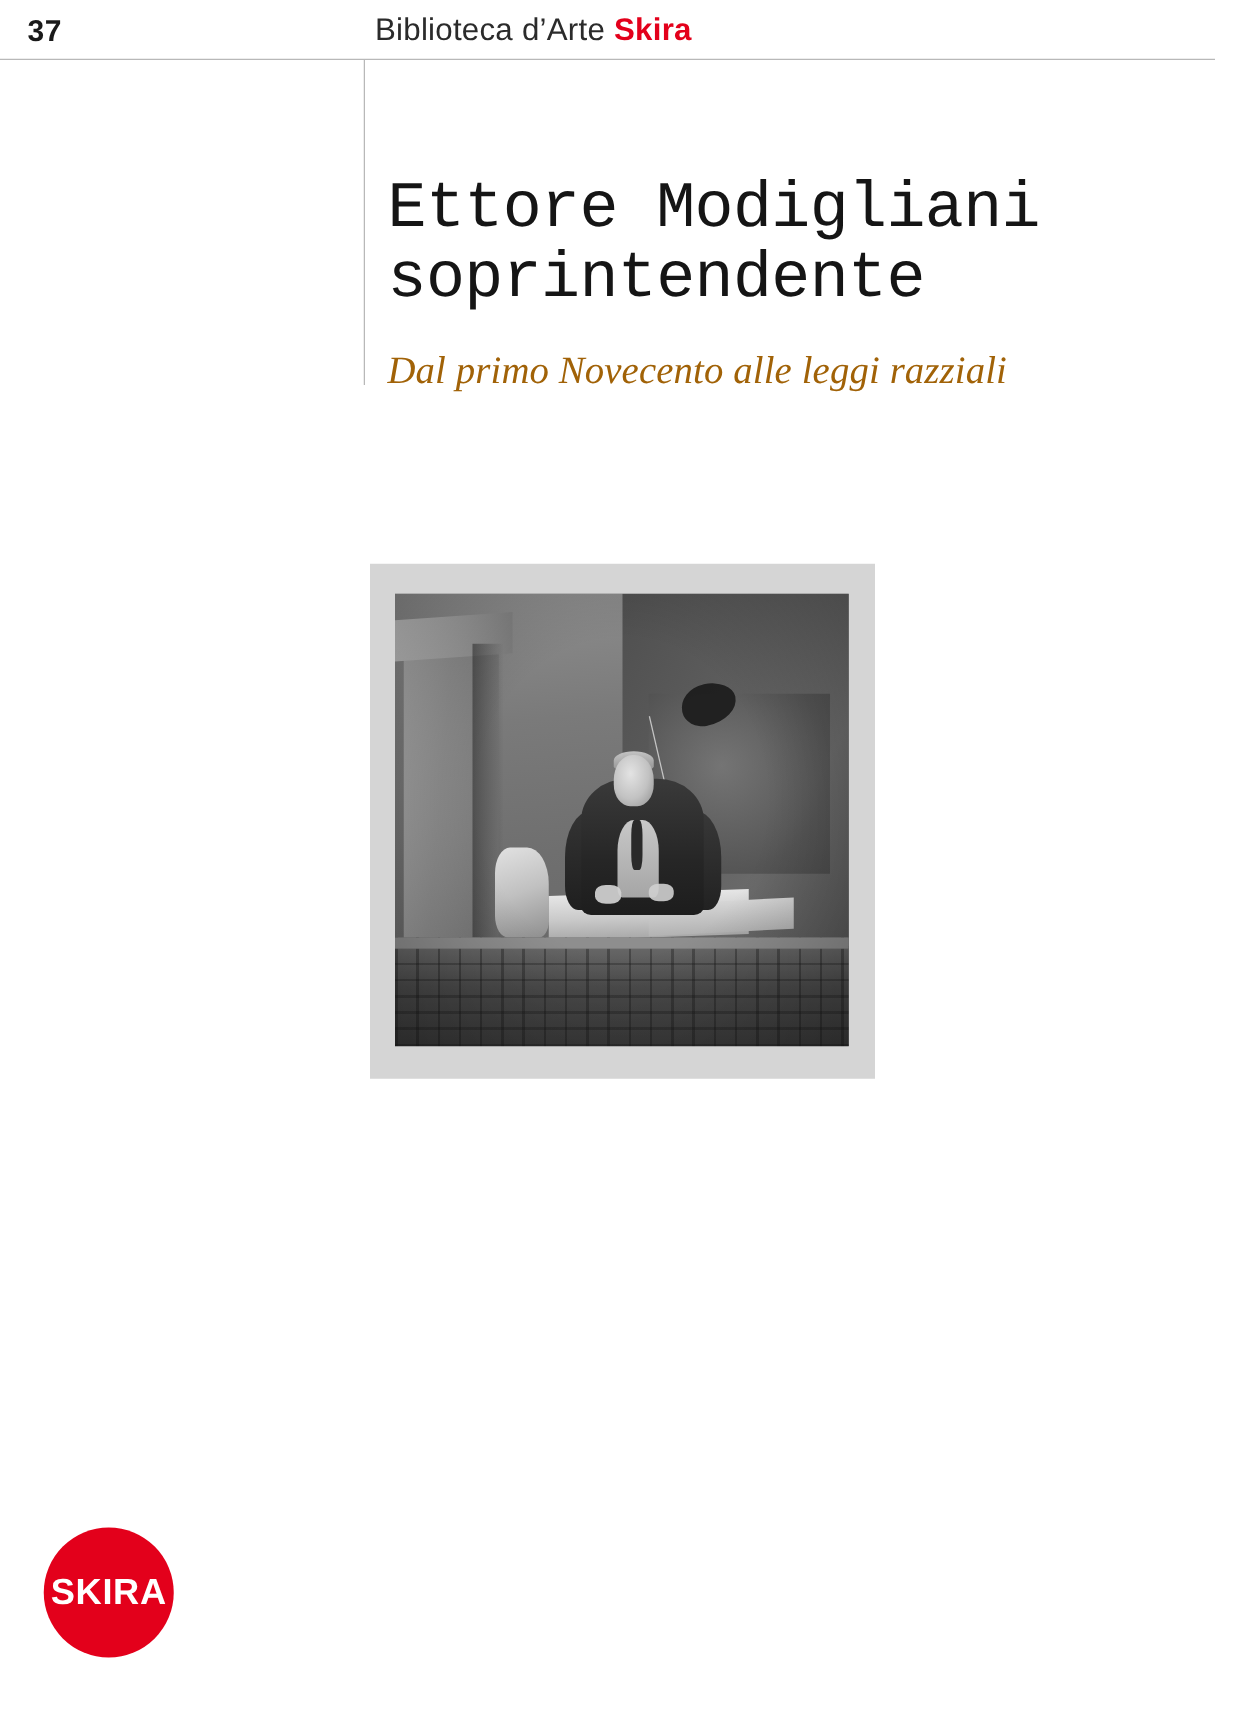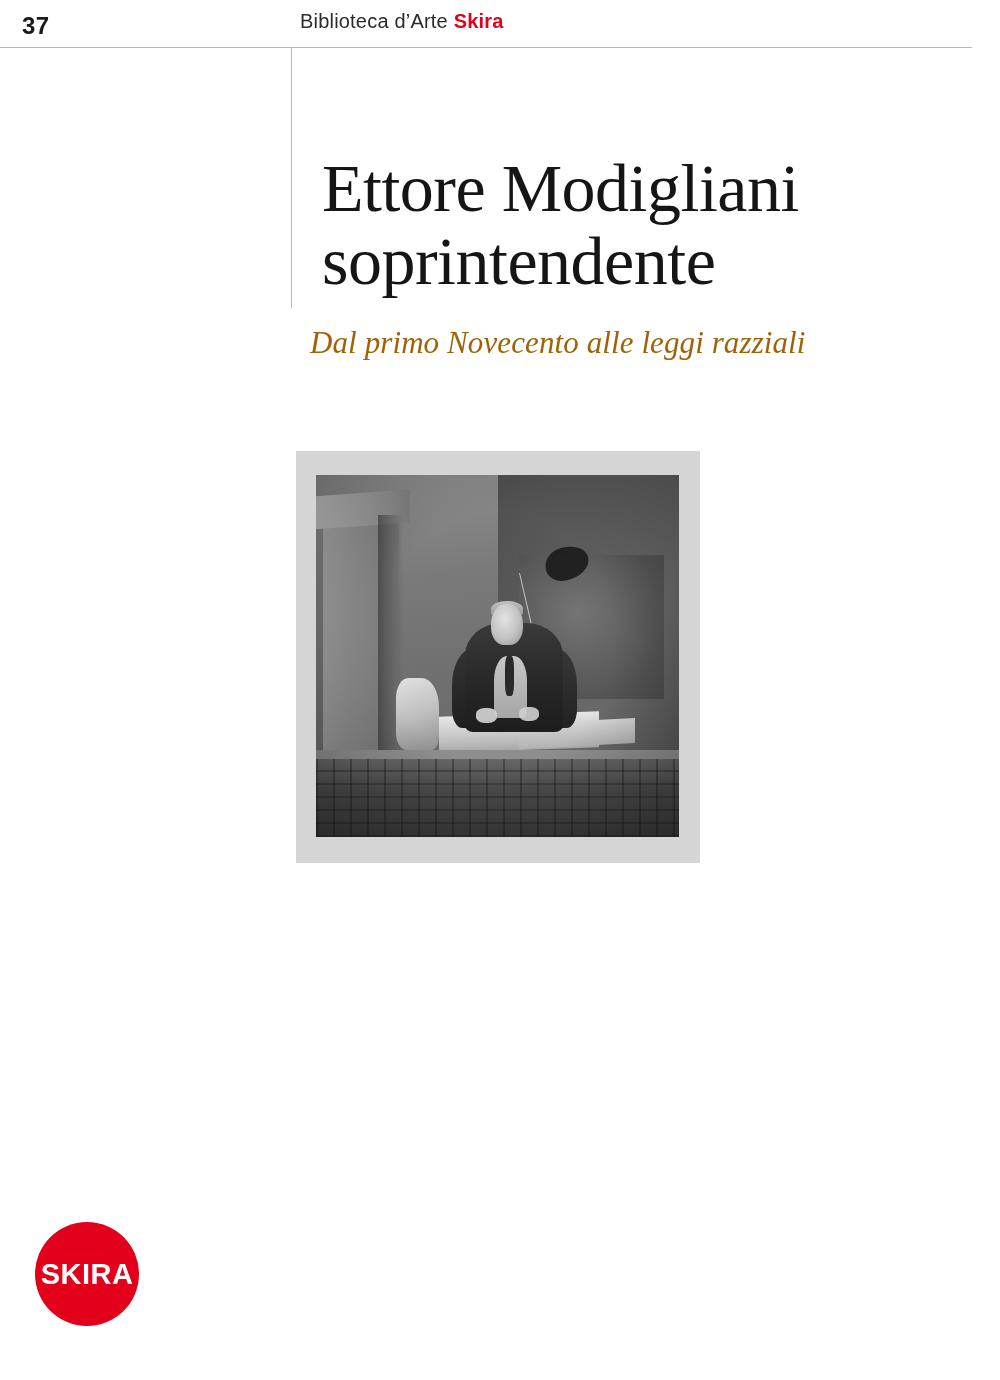--- a/index.html
+++ b/index.html
@@ -38,21 +38,21 @@
     font-size: 24px;
     font-weight: bold;
     color: #1a1a1a;
     letter-spacing: 0.5px;
     font-family: "Liberation Sans", sans-serif;
   }
   .header-title {
     position: absolute;
     left: 300px;
     top: 10px;
-    font-size: 20px;
+    font-size: 25px;
     color: #2b2b2b;
     font-family: "Liberation Sans", sans-serif;
     letter-spacing: 0.2px;
     white-space: nowrap;
   }
   .header-title .brand {
     color: #e3001b;
     font-weight: bold;
   }
 
@@ -67,26 +67,26 @@
   }
 
   
   .title-block {
     position: absolute;
     left: 310px;
     top: 140px;
     width: 640px;
   }
   .book-title {
-    font-family: Liberation Serif, serif;
-    font-size: 68px;
+    font-family: Liberation Mono, monospace;
+    font-size: 52px;
     line-height: 1.08;
     color: #151515;
     letter-spacing: -0.5px;
-    margin: 12px;
+    margin: 0;
     font-weight: normal;
   }
   .book-subtitle {
     font-family: "Liberation Serif", serif;
     font-style: italic;
     font-size: 31px;
     color: #a16207;
     margin: 26px 0 0 0;
     font-weight: normal;
     letter-spacing: 0.1px;

